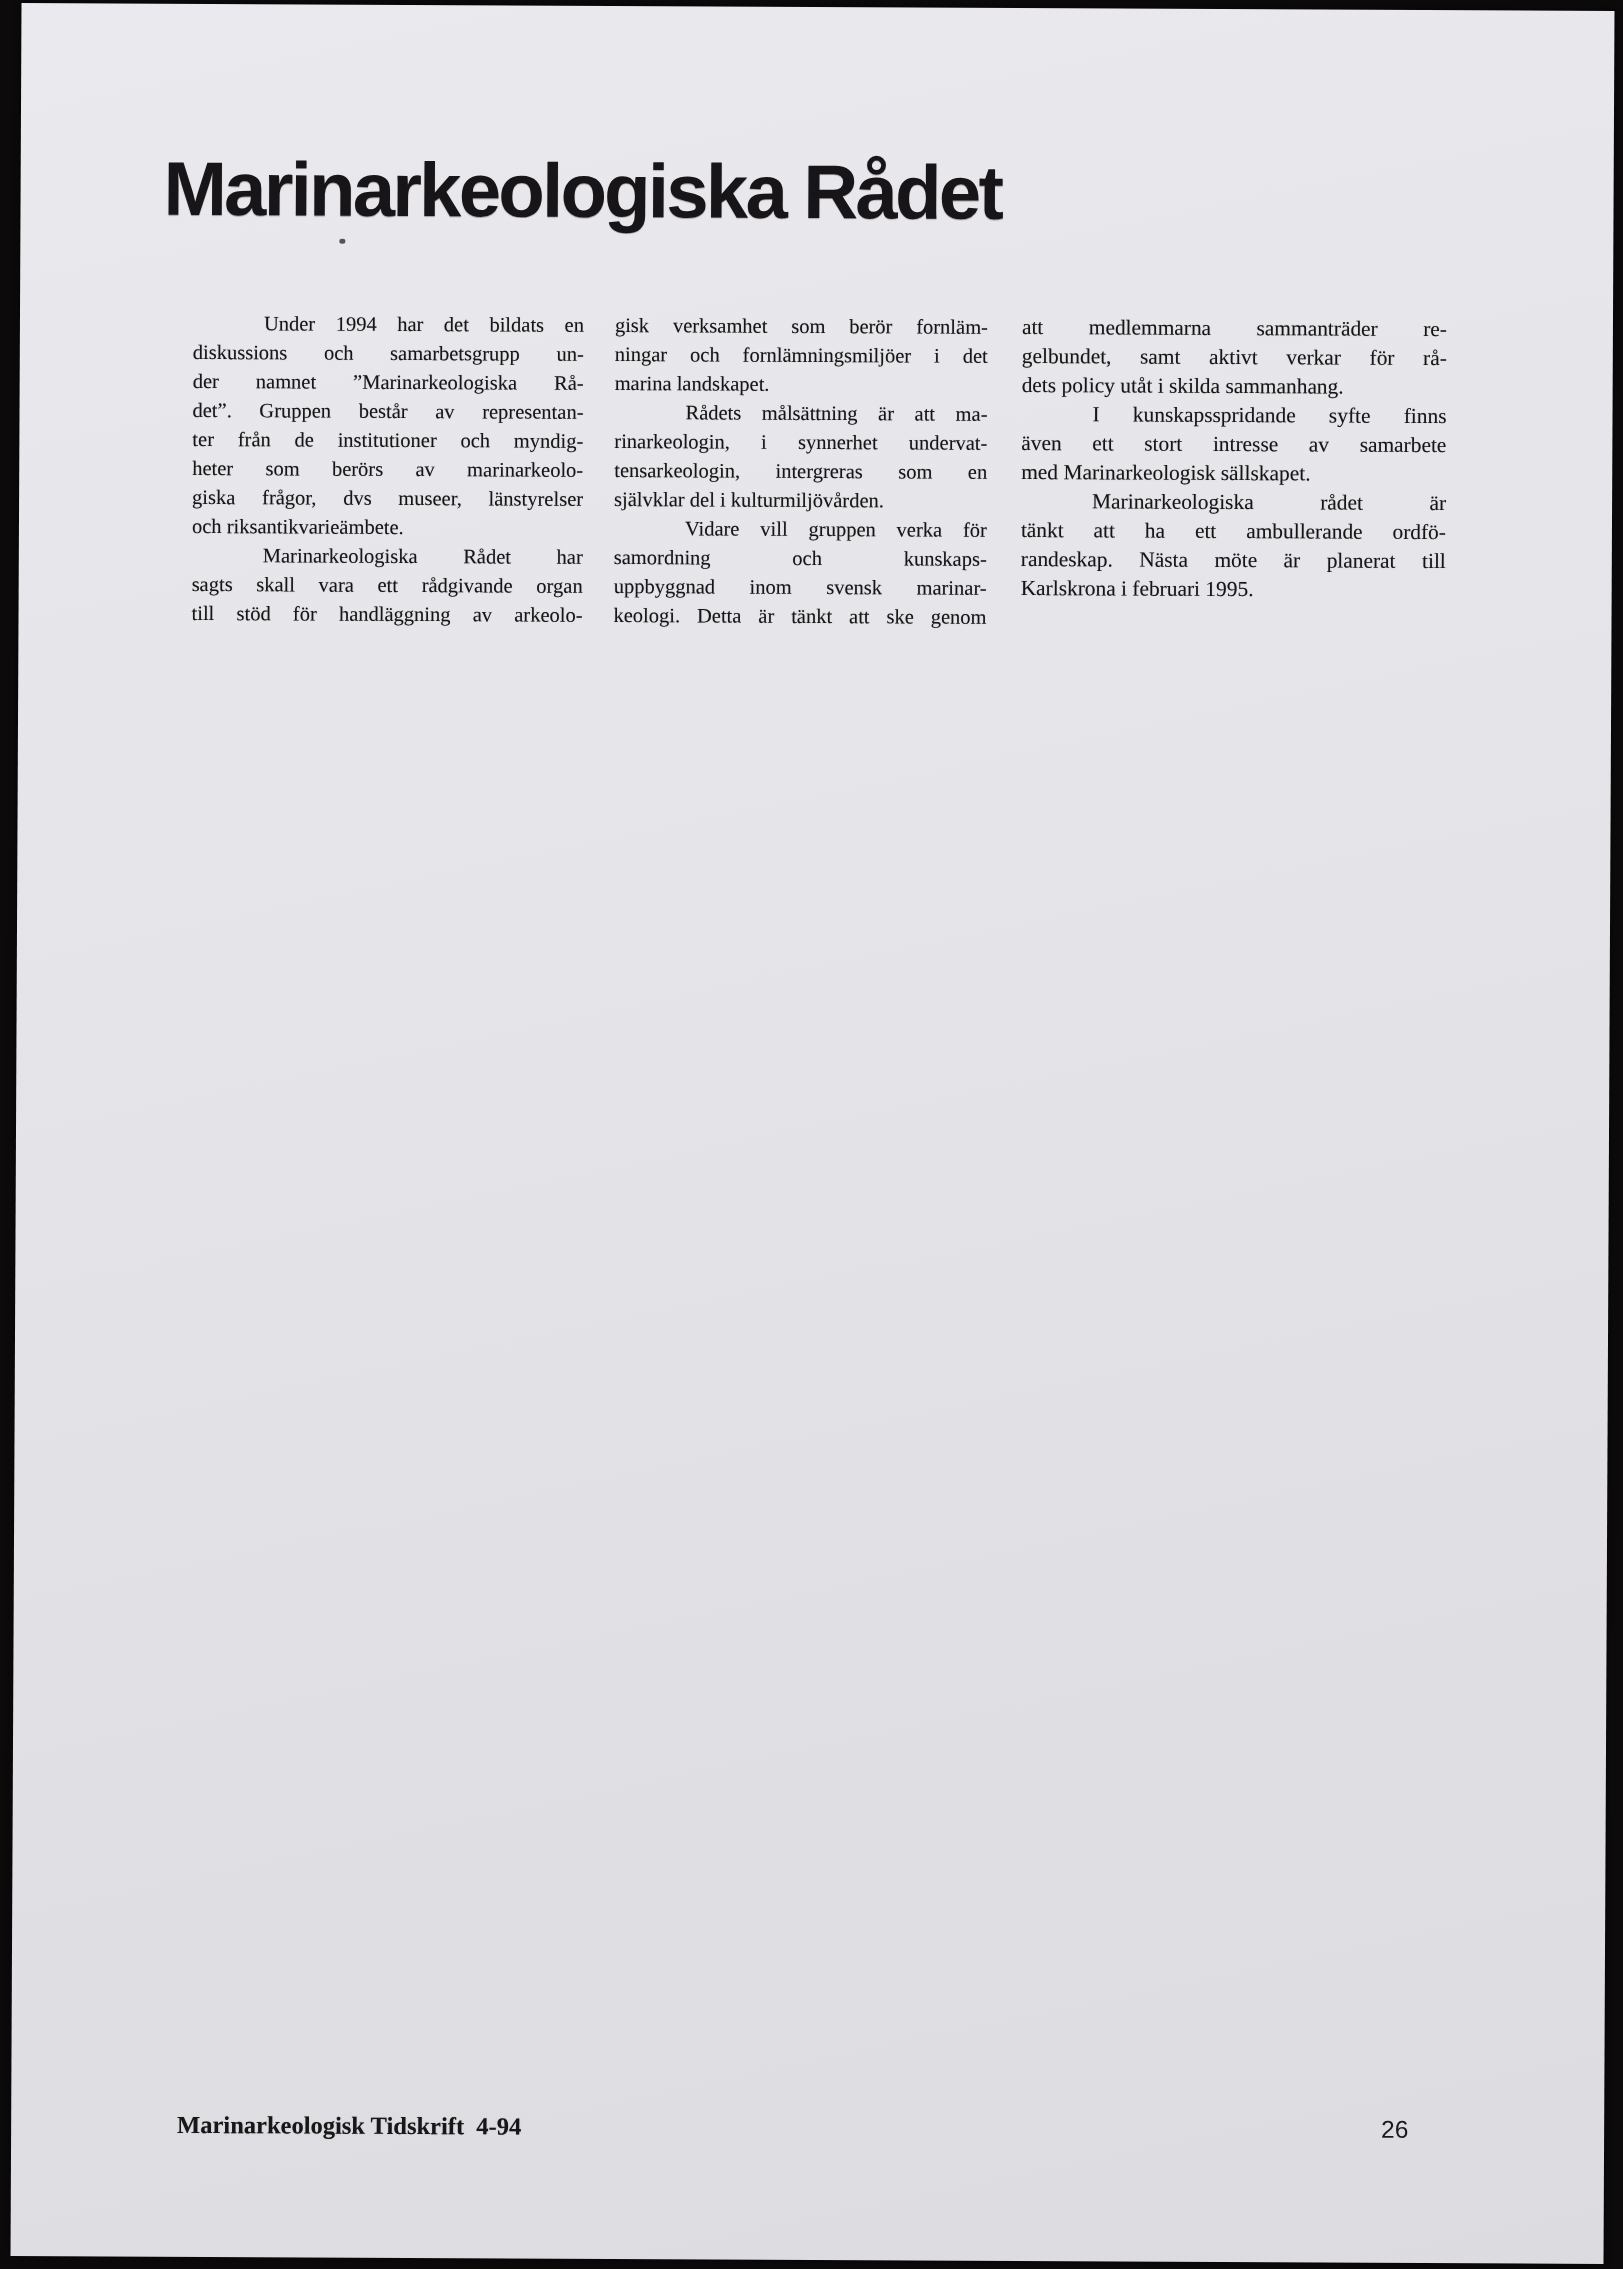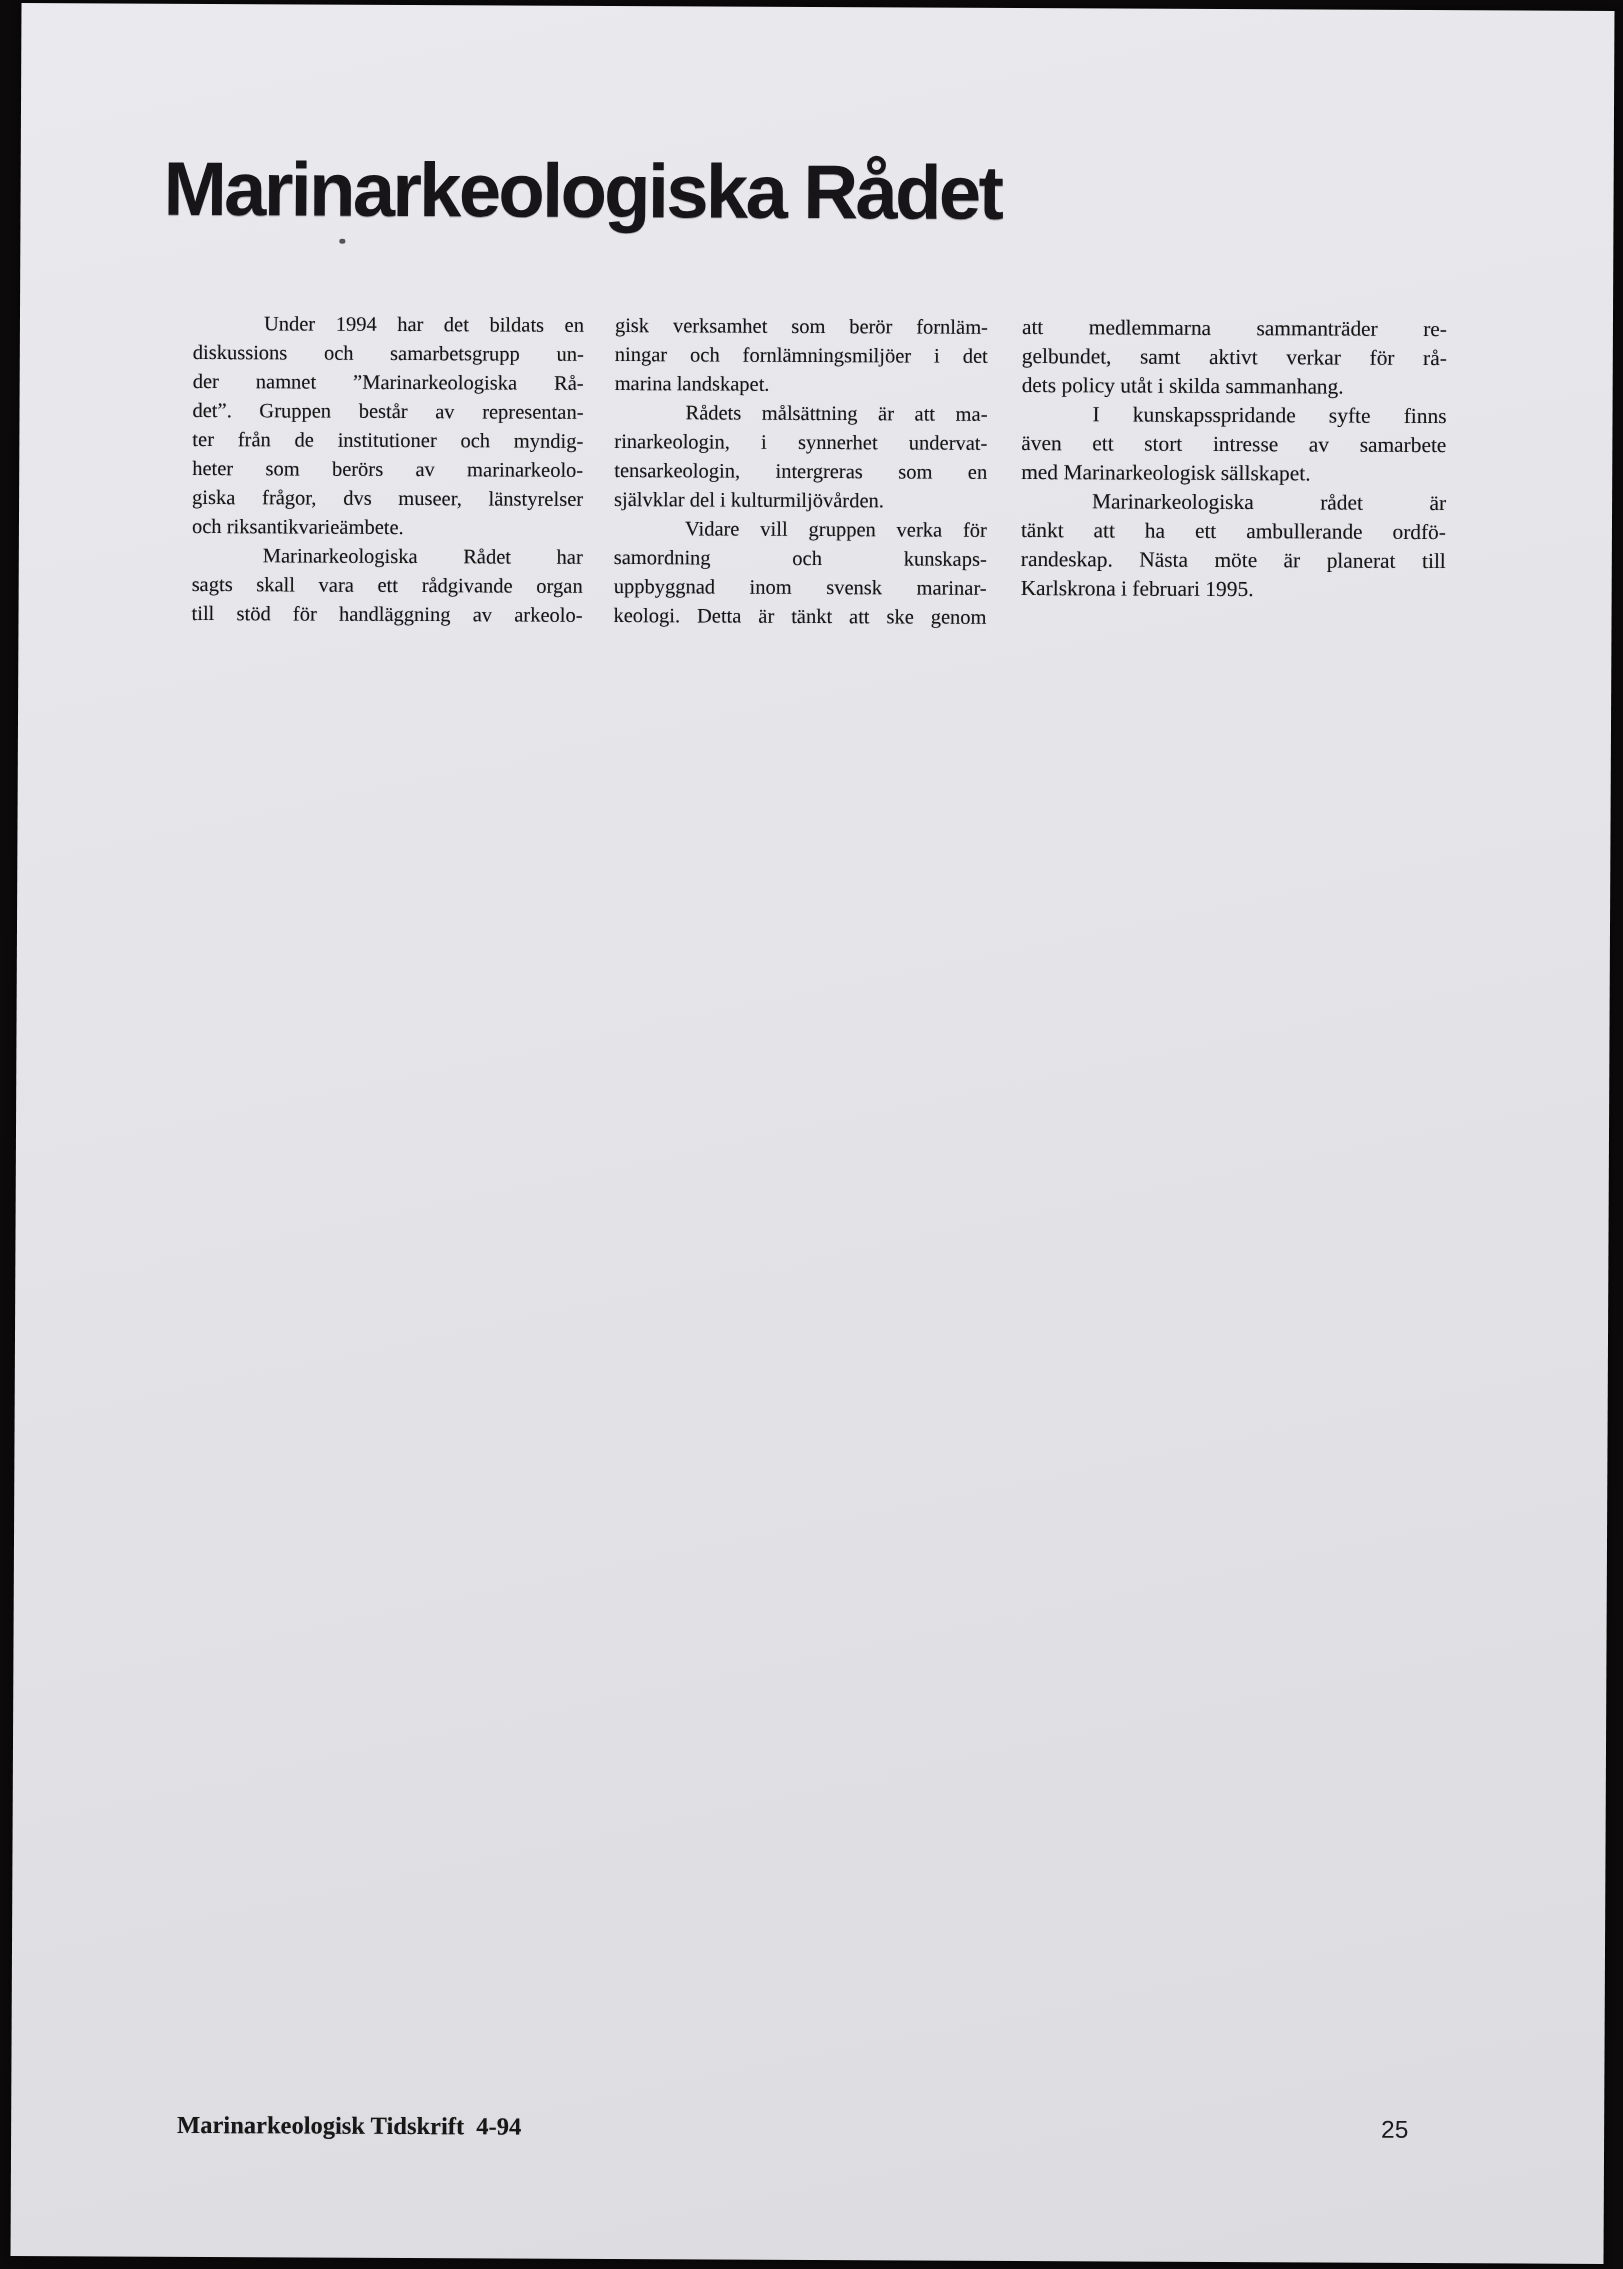--- a/index.html
+++ b/index.html
@@ -151,16 +151,16 @@
 
       <div class="text-line">tänkt att ha ett ambullerande ordfö-</div>
 
       <div class="text-line">randeskap. Nästa möte är planerat till</div>
 
       <div class="text-line para-end">Karlskrona i februari 1995.</div>
     </div>
 
   <div class="footer-journal">Marinarkeologisk Tidskrift  4-94</div>
 
-  <div class="page-number">25</div>
+  <div class="page-number">26</div>
 
 </div>
 
 
 </body></html>

